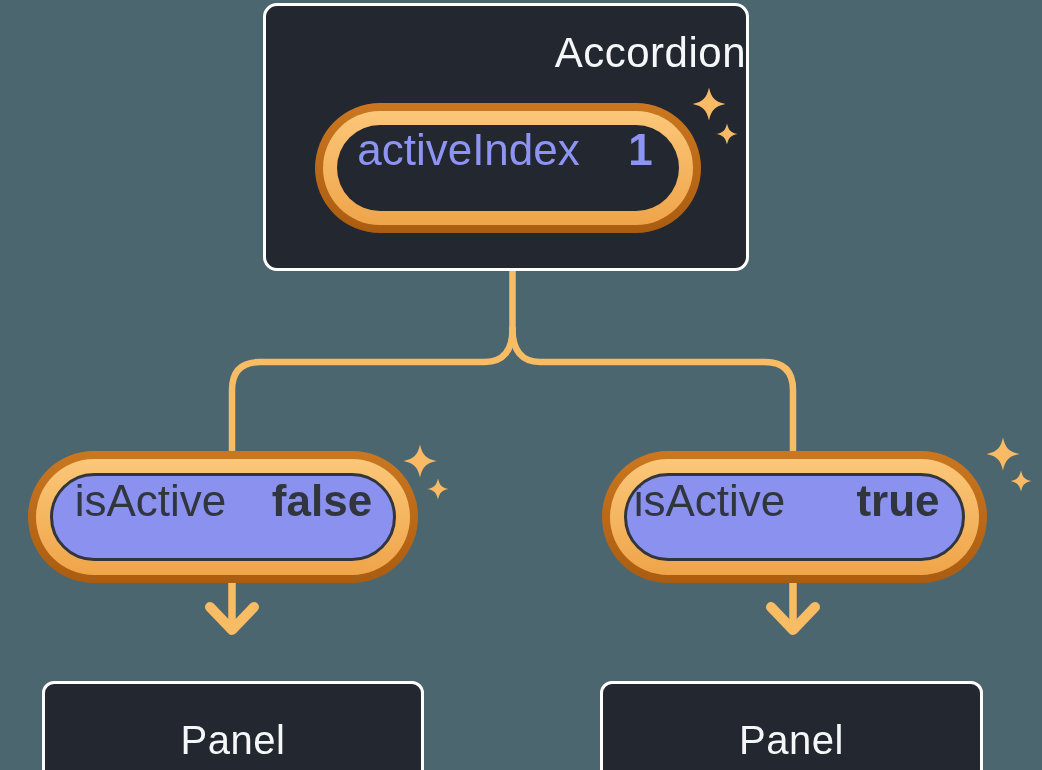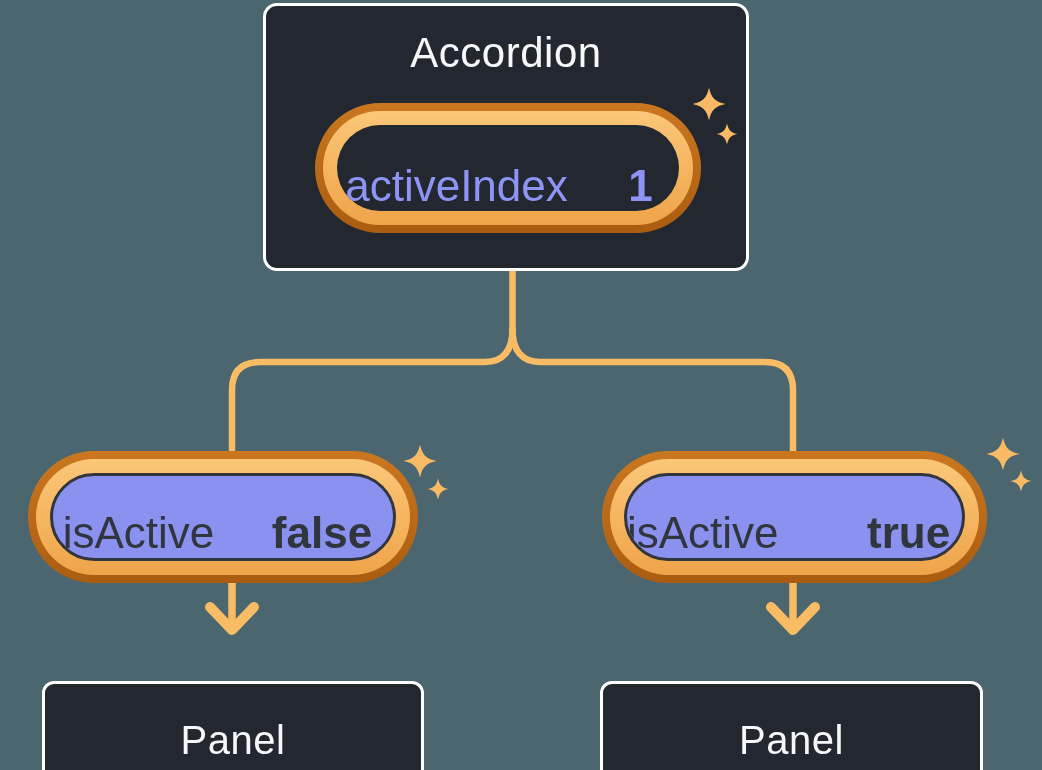--- a/index.html
+++ b/index.html
@@ -15,37 +15,37 @@
 
   .component-box{
     position:absolute;z-index:2;box-sizing:border-box;
     background:var(--box-fill,#23272F);
     border:3px solid var(--box-border,#FFFFFF);
     border-radius:14px;
   }
   #accordion-box{left:263px;top:3px;width:486px;height:268px;}
   .box-title{
     position:absolute;left:0;top:24px;width:100%;
-    text-align:center;line-height:1.1;
+    text-align:right;line-height:1.1;
     font-size:42px;color:var(--light-text,#F6F7F9);
     letter-spacing:.5px;font-weight:500;
   }
 
   .pill{
     position:absolute;z-index:2;box-sizing:border-box;
     border-radius:999px;padding:8px;
     background:linear-gradient(180deg,#CB7720,#AA5C10);
   }
   .pill-inner{
     box-sizing:border-box;height:100%;border-radius:999px;padding:14px;
     background:linear-gradient(180deg,#FBC779,#EFA449);
   }
   .pill-body{
     box-sizing:border-box;height:100%;border-radius:999px;
-    display:flex;align-items:flex-end;overflow:hidden;gap:12px;
+    display:flex;align-items:flex-start;overflow:hidden;
   }
   .pill-label{
     flex:1;display:flex;align-items:center;justify-content:center;
     font-size:44px;white-space:nowrap;
   }
   .pill-divider{flex:0 0 auto;}
   .pill-value{
     flex:0 0 auto;display:flex;align-items:center;justify-content:center;
     font-size:44px;font-weight:bold;white-space:nowrap;
   }

